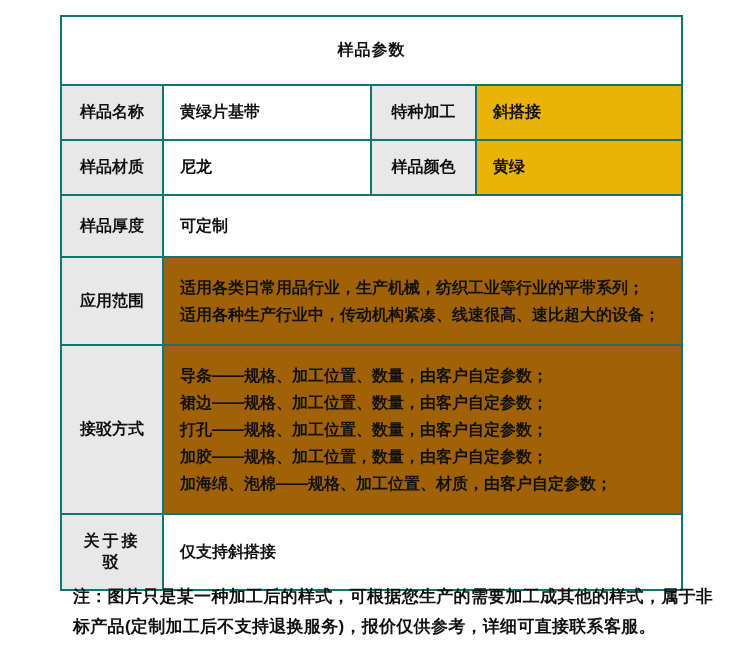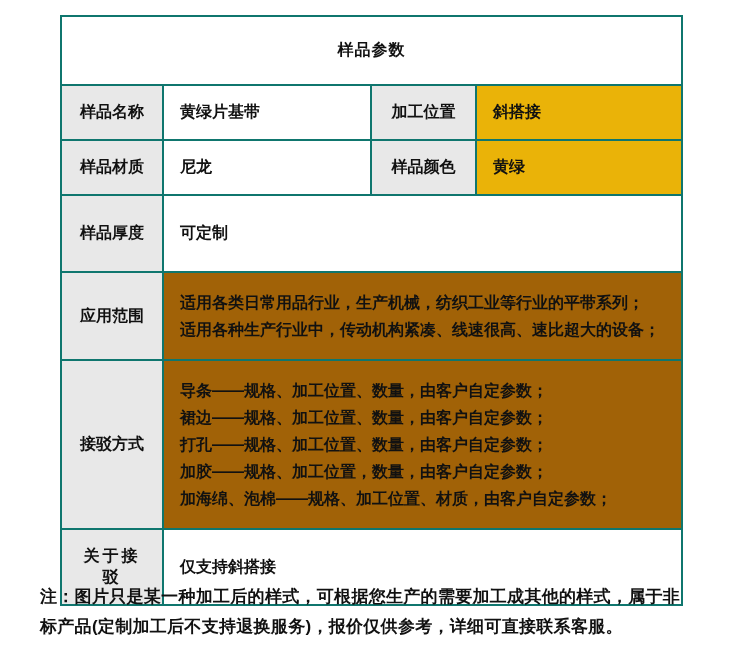--- a/index.html
+++ b/index.html
@@ -30,21 +30,21 @@
     border: 2px solid #0f766e;
     font-size: 16px;
     font-weight: 600;
     vertical-align: middle;
     padding: 16px;
     overflow: hidden;
   }
   tr.title-row { height: 69px; }
   tr.row-1 { height: 51px; }
   tr.row-2 { height: 50px; }
-  tr.row-3 { height: 77px; }
+  tr.row-3 { height: 62px; }
   tr.row-4 { height: 64px; }
   tr.row-5 { height: 168px; }
   tr.row-6 { height: 61px; }
   td.title-cell {
     text-align: center;
     font-size: 27px;
     font-weight: 700;
     letter-spacing: 1px;
     background: #ffffff;
   }
@@ -53,21 +53,21 @@
     text-align: center;
     margin-left: 15px;
   }
   td.label-cell.spaced { letter-spacing: 3px; }
   td.value-cell { padding-left: 16px; background: #ffffff; }
   td.value-cell-right { padding-left: 34px; background: #eab308; }
   td.multiline-cell { padding-left: 14px; background: #a16207; }
   .cell-line { line-height: 27px; white-space: nowrap; }
   .note {
     position: absolute;
-    left: 40px;
+    left: 73px;
     top: 582px;
     font-size: 17px;
     font-weight: 600;
     line-height: 30px;
     letter-spacing: 0.3px;
   }
   .note-line { white-space: nowrap; }
 </style>
 </head>
 <body>
@@ -81,21 +81,21 @@
       <col style="width:105px">
       <col style="width:206px">
     </colgroup>
     <tbody>
         <tr class="title-row">
       <td class="title-cell" colspan="4">样品参数</td>
     </tr>
     <tr class="row-1">
       <td class="label-cell">样品名称</td>
       <td class="value-cell">黄绿片基带</td>
-      <td class="label-cell">加工位置</td>
+      <td class="label-cell">特种加工</td>
       <td class="value-cell-right">斜搭接</td>
     </tr>
     <tr class="row-2">
       <td class="label-cell">样品材质</td>
       <td class="value-cell">尼龙</td>
       <td class="label-cell">样品颜色</td>
       <td class="value-cell-right">黄绿</td>
     </tr>
     <tr class="row-3">
       <td class="label-cell">样品厚度</td>

